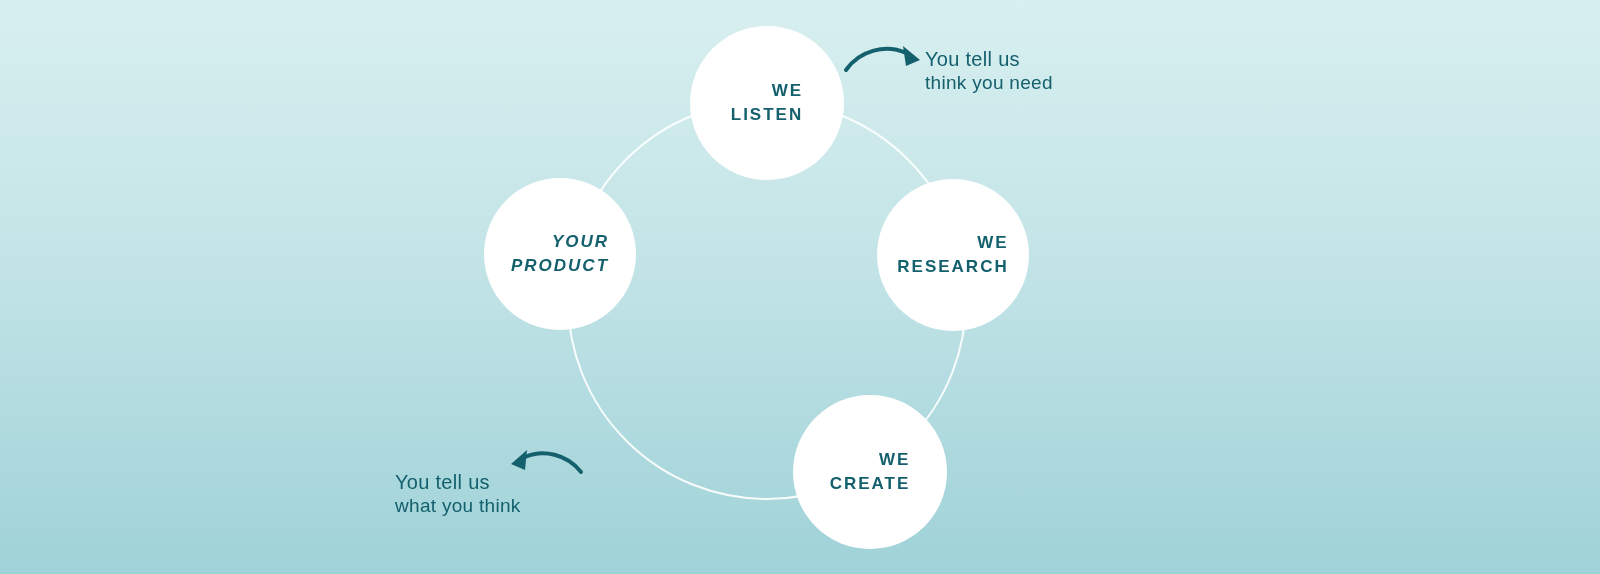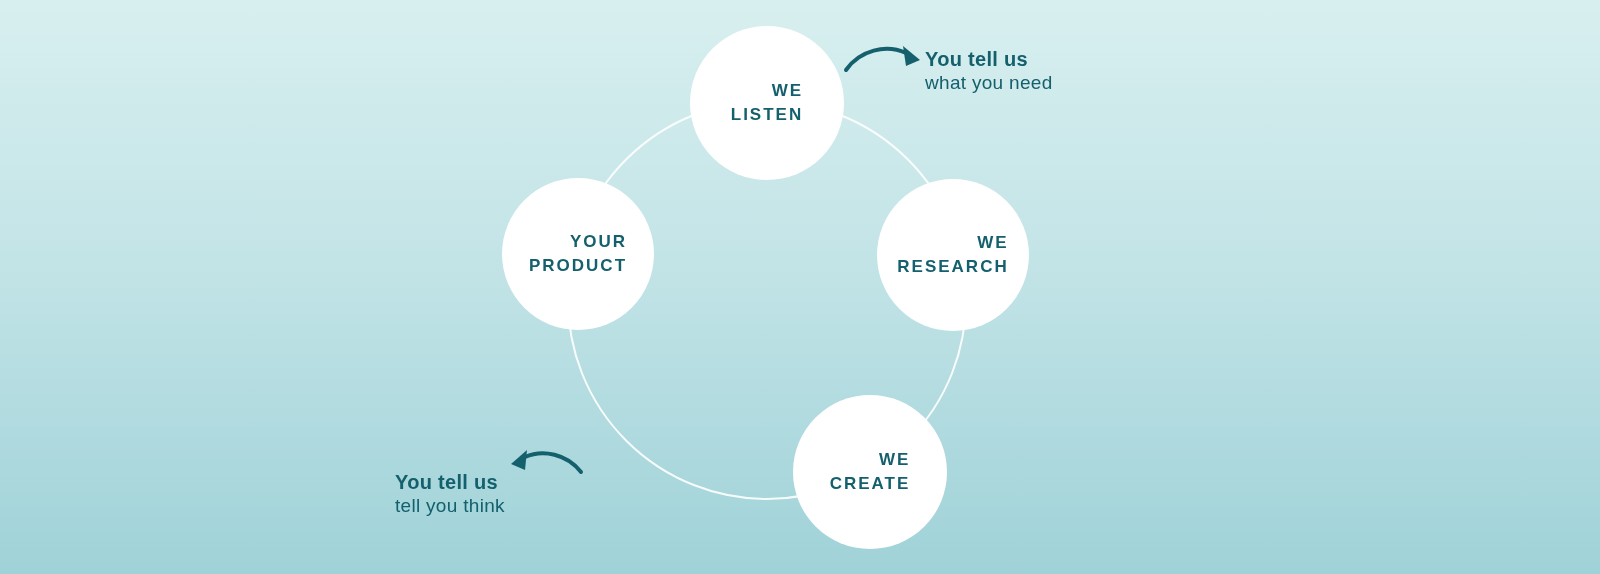--- a/index.html
+++ b/index.html
@@ -40,32 +40,32 @@
     font-weight: 700;
     letter-spacing: 2px;
     line-height: 1.4;
     text-transform: uppercase;
   }
   
   .c-listen   { left: 690px; top:  26px; width: 154px; height: 154px; }
   .c-research { left: 877px; top: 179px; width: 152px; height: 152px; }
   .c-create   { left: 793px; top: 395px; width: 154px; height: 154px; }
   .c-test     { left: 588px; top: 395px; width: 150px; height: 150px; }
-  .c-product  { left: 502px; top: 178px; width: 152px; height: 152px; }
+  .c-product  { left: 484px; top: 178px; width: 152px; height: 152px; font-style: italic; }
 
   .annotation {
     position: absolute;
     color: #14606d;
     font-size: 19px;
     line-height: 23px;
     letter-spacing: 0.3px;
     z-index: 3;
   }
   .annotation .bold {
-    font-weight: 700;
+    font-weight: 400;
     font-size: 20px;
   }
   .ann-top    { left: 925px; top: 48px;  }
   .ann-bottom { left: 395px; top: 471px; }
 
   .arrow {
     position: absolute;
     z-index: 3;
   }
   .arrow-top    { left: 842px; top: 40px;  }
@@ -116,26 +116,26 @@
     </div>
   </div>
 
   <svg class="arrow arrow-top" width="84" height="36" viewBox="0 0 84 36">
     <path d="M 4 30 C 18 10 44 4 64 13"></path>
     <polygon points="78,20 61,6 64,26"></polygon>
   </svg>
 
   <div class="annotation ann-top">
     <div class="bold">You tell us</div>
-    <div>what you need</div>
+    <div>think you need</div>
   </div>
 
   <svg class="arrow arrow-bottom" width="80" height="36" viewBox="0 0 80 36">
     <path d="M 76 28 C 62 10 38 5 20 13"></path>
     <polygon points="6,20 22,6 20,26"></polygon>
   </svg>
 
   <div class="annotation ann-bottom">
     <div class="bold">You tell us</div>
-    <div>tell you think</div>
+    <div>what you think</div>
   </div>
 
 </div>
 
 </body></html>

